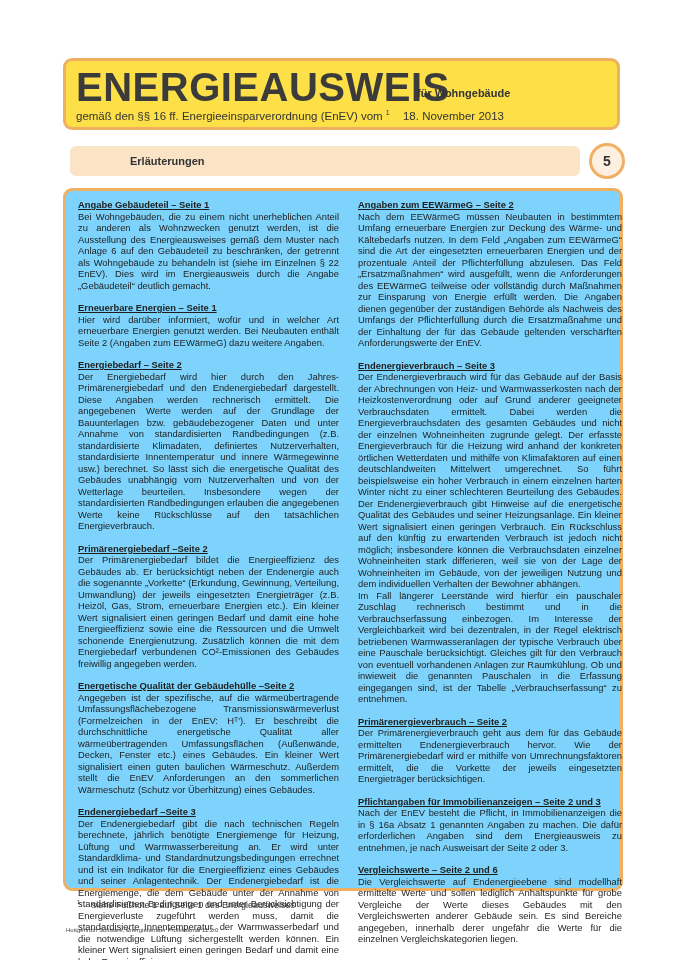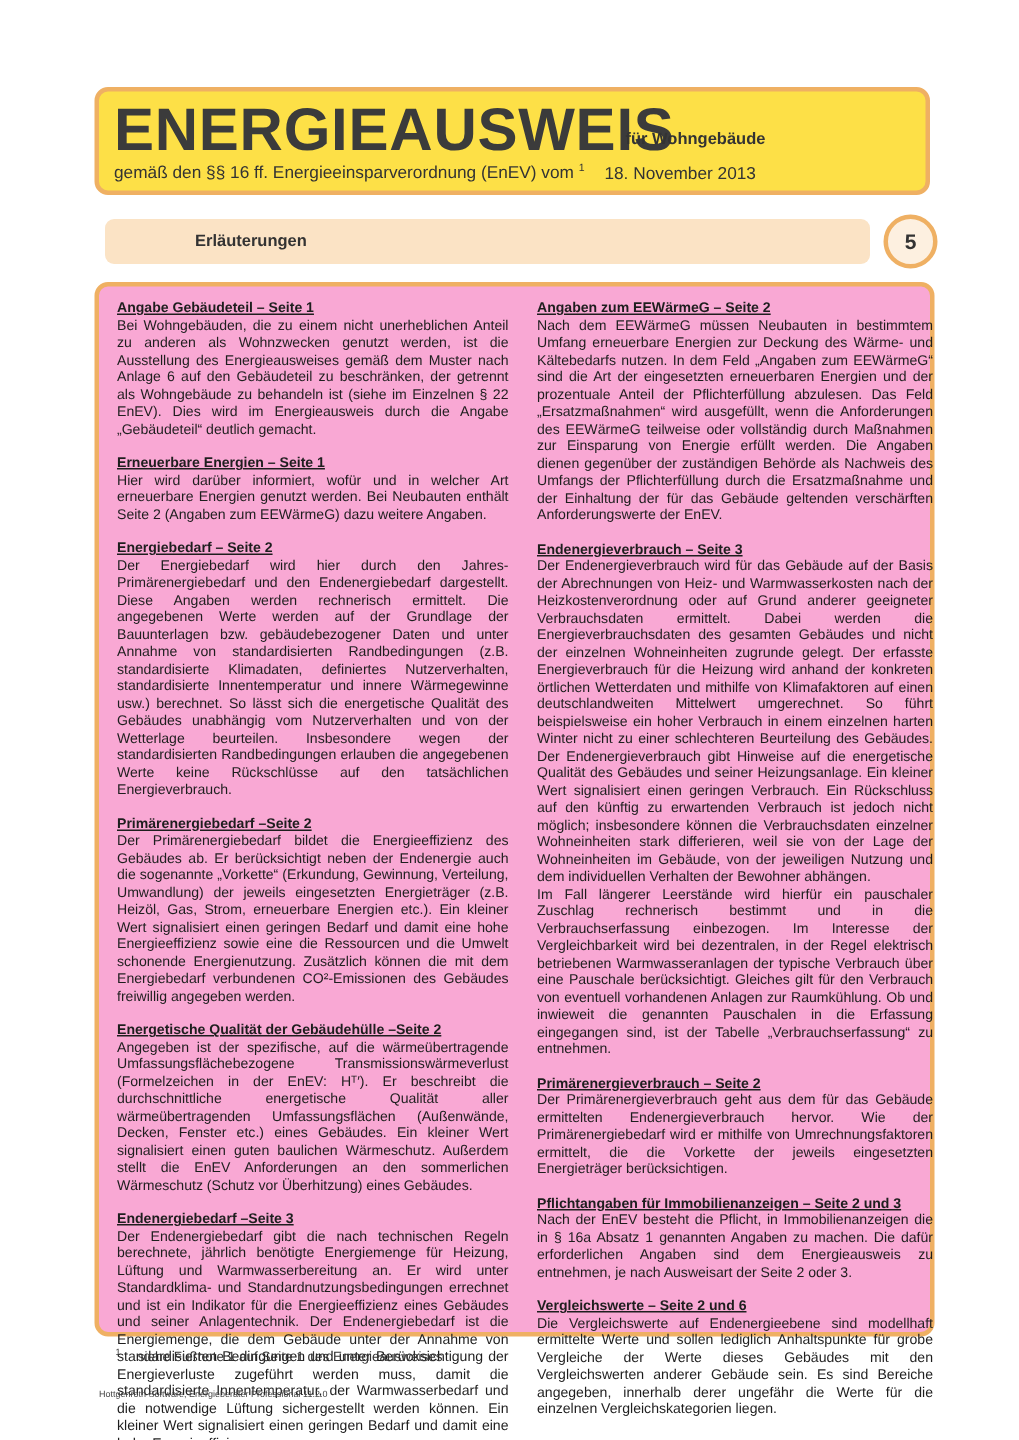--- a/index.html
+++ b/index.html
@@ -34,21 +34,21 @@
     }
     .page-badge {
       position: absolute; left: 589px; top: 143px; width: 30px; height: 30px;
       border: 3px solid #efb063; border-radius: 50%; background: #fdf0e0;
       display: flex; align-items: center; justify-content: center;
       font-size: 14px; font-weight: bold; color: #333;
     }
     .content-box {
       position: absolute; left: 63px; top: 188px; width: 560px; height: 703px;
       border: 3px solid #efb063; border-radius: 9px; box-sizing: border-box;
-      background: #f9a8d4;
+      background: #7dd3fc;
     }
     .col {
       position: absolute; top: 8px; width: 261px;
       font-size: 9.4px; line-height: 11.5px; text-align: justify; color: #1e1e1e;
     }
     .col.left { left: 12px; }
     .col.right { left: 292px; width: 264px; }
     .sec { margin-bottom: 11px; }
     .sec h3 {
       margin: 0; font-size: 9.4px; font-weight: bold; text-decoration: underline;

